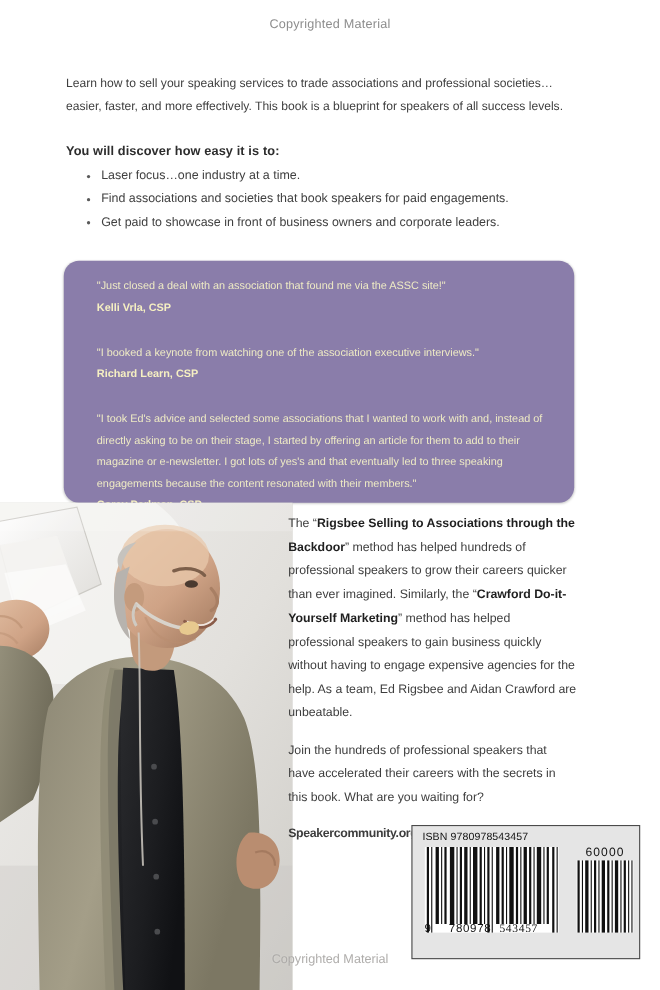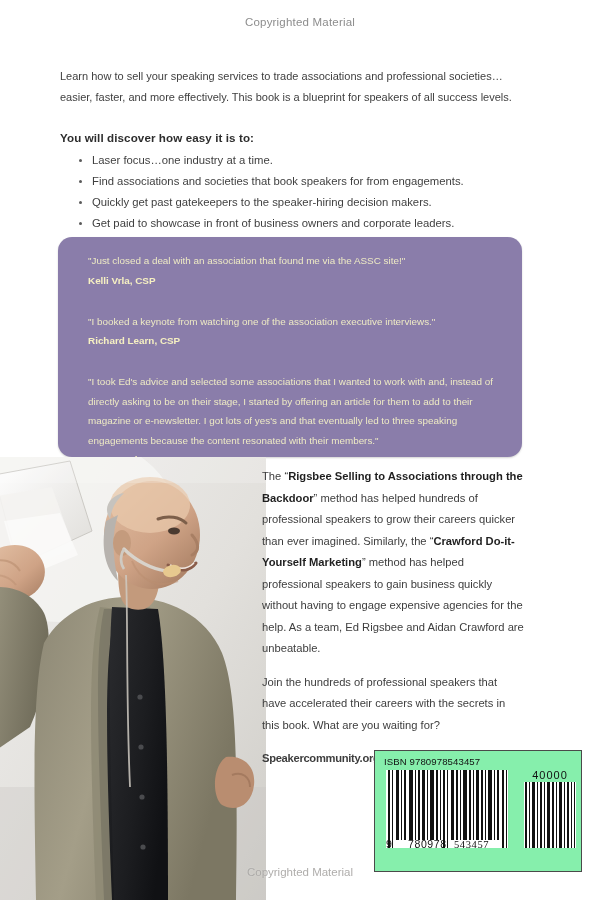--- a/index.html
+++ b/index.html
@@ -149,21 +149,21 @@
     margin-top: -2px;
   }
 
   
   .barcode-box {
     position: absolute;
     left: 374px;
     top: 750px;
     width: 208px;
     height: 122px;
-    background: #86efac;
+    background: #e5e5e5;
     border: 1px solid #4a4a4a;
     box-sizing: border-box;
     padding: 5px 7px 4px 9px;
   }
   .isbn-text {
     font-size: 9.6px;
     color: #111;
     font-family: "Liberation Sans", sans-serif;
     letter-spacing: 0.1px;
     line-height: 12px;
@@ -230,22 +230,21 @@
 <div class="page">
 
   <div class="copyright-top">Copyrighted Material</div>
 
   <div class="intro">Learn how to sell your speaking services to trade associations and professional societies… easier, faster, and more effectively. This book is a blueprint for speakers of all success levels.</div>
 
   <div class="discover-heading">You will discover how easy it is to:</div>
 
   <ul class="bullets">
     <li>Laser focus…one industry at a time.</li>
-    <li>Find associations and societies that book speakers for from  engagements.</li>
-    <li>Quickly get past gatekeepers to the speaker-hiring decision makers.</li>
+    <li>Find associations and societies that book speakers for paid  engagements.</li>
     <li>Get paid to showcase in front of business owners and corporate leaders.</li>
   </ul>
 
   <div class="testimonial-panel">
 
     <div class="tm tm-gap-1">
       <p class="tm-quote">"Just closed a deal with an association that found me via the ASSC site!"</p>
       <p class="tm-name">Kelli Vrla, CSP</p>
     </div>
 
@@ -361,21 +360,21 @@
   <div class="right-col">
     <p><span>The “</span><b>Rigsbee Selling to Associations through the Backdoor</b><span>” method has helped hundreds of professional speakers to grow their careers quicker than ever imagined.  Similarly, the “</span><b>Crawford Do-it-Yourself Marketing</b><span>” method has helped professional speakers to gain business quickly without having to engage expensive agencies for the help. As a team, Ed Rigsbee and Aidan Crawford are unbeatable.</span></p>
     <p>Join the hundreds of professional speakers that have accelerated their careers with the secrets in this book. What are you waiting for?</p>
     <p class="site">Speakercommunity.org</p>
   </div>
 
   <div class="barcode-box">
     <div class="isbn-text">ISBN 9780978543457</div>
     <div class="bars-row">
 
-      <div class="addon-digits">40000</div>
+      <div class="addon-digits">60000</div>
 
       <svg class="ean-main" viewBox="0 0 122 78" preserveAspectRatio="none" aria-hidden="true">
         <rect width="122" height="78" fill="#ffffff"></rect>
         <g fill="#111111">
           <rect x="2" y="0" width="2" height="78"></rect>
           <rect x="6" y="0" width="1" height="78"></rect>
           <rect x="10" y="0" width="3" height="70"></rect>
           <rect x="15" y="0" width="1" height="70"></rect>
           <rect x="18" y="0" width="2" height="70"></rect>
           <rect x="23" y="0" width="4" height="70"></rect>

